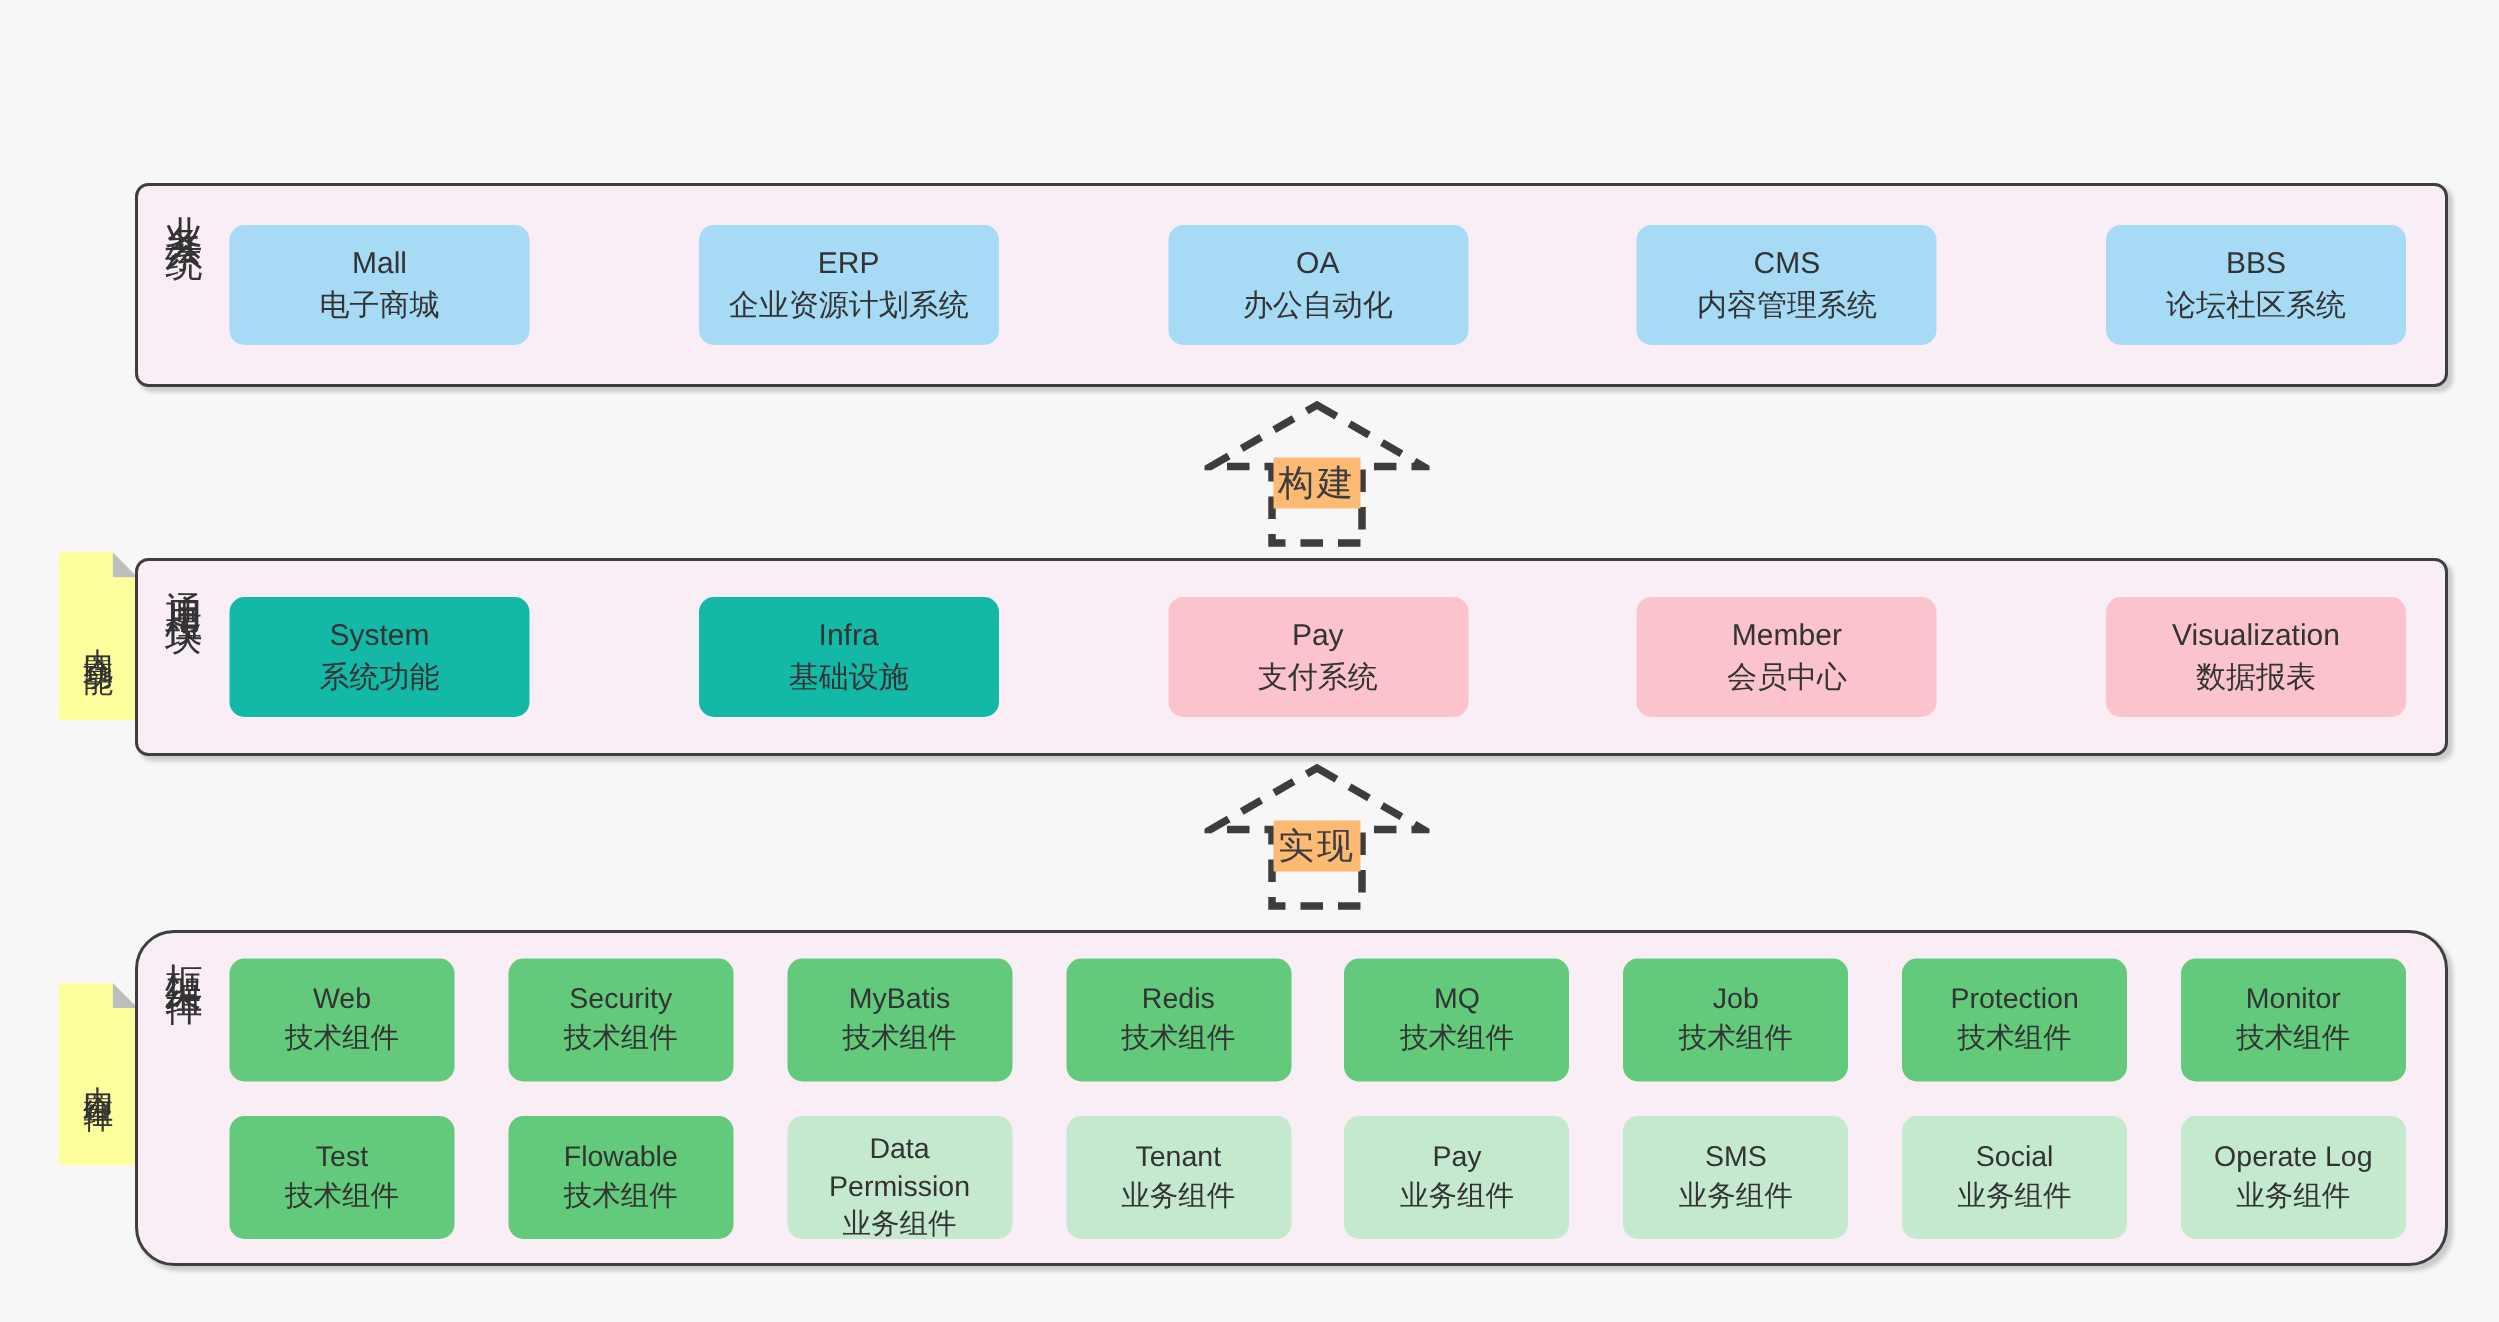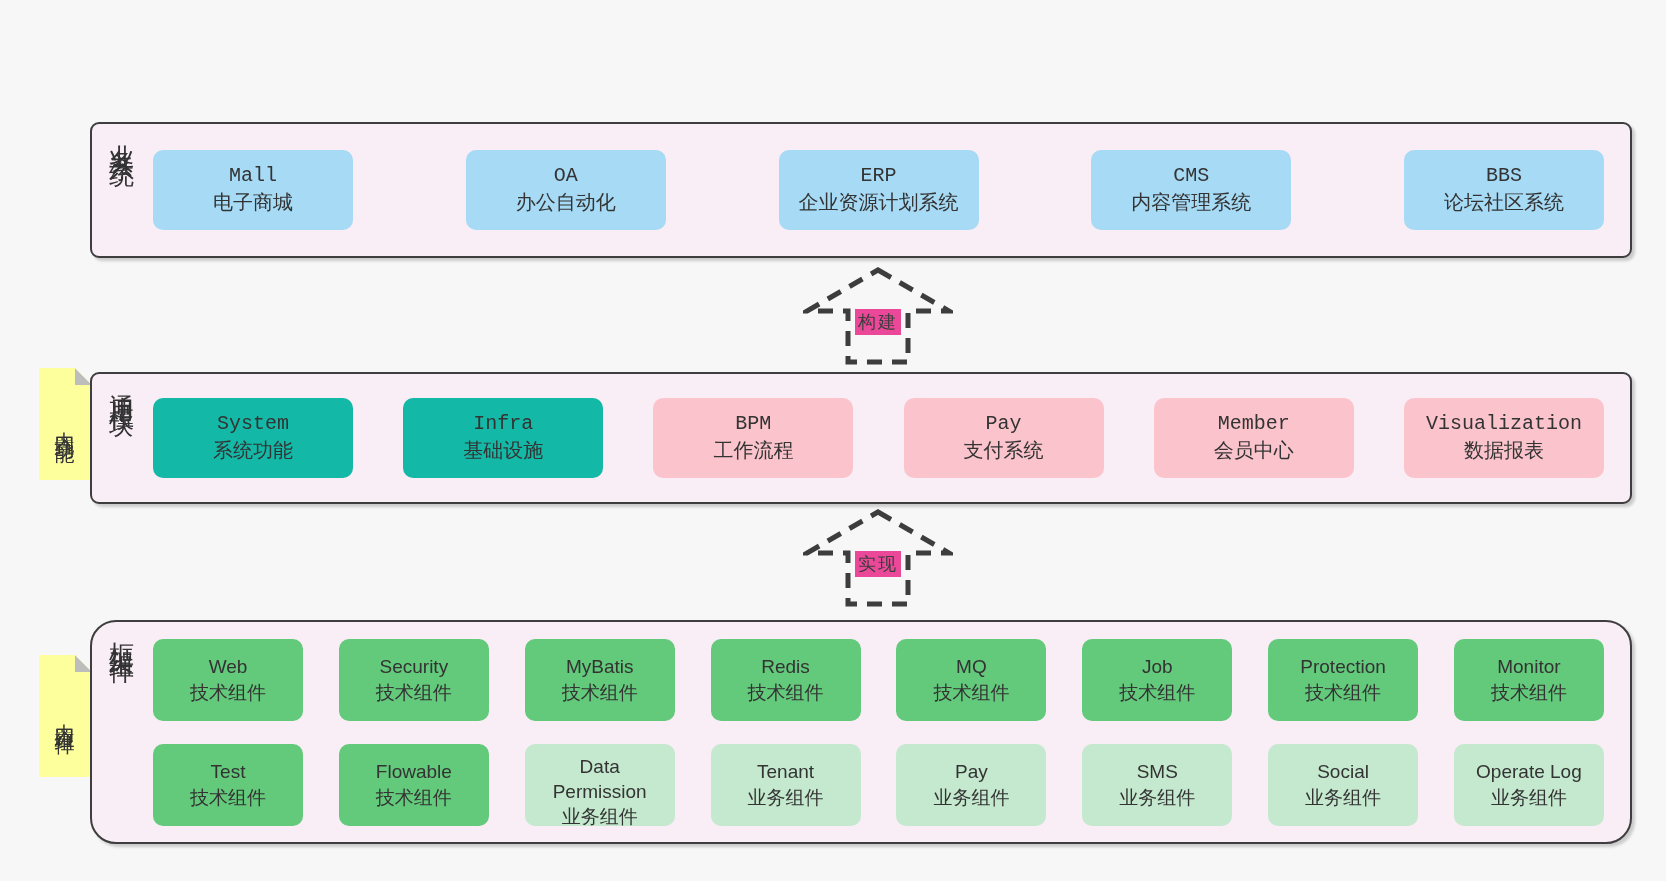--- a/index.html
+++ b/index.html
@@ -35,21 +35,21 @@
     position:absolute;left:61px;right:26px;top:0;bottom:0;
     display:flex;flex-direction:column;justify-content:center;gap:23px;
   }
   .rows8 .row{display:flex;justify-content:space-between;}
 
   .box{
     box-sizing:border-box;
     display:flex;flex-direction:column;align-items:center;justify-content:center;
     text-align:center;border-radius:10px;line-height:1.42;color:#333;
   }
-  .boxes6 .box{width:200px;height:80px;font-size:20px;font-family:Liberation Mono, monospace;}
+  .boxes6 .box{width:200px;height:80px;font-size:20px;}
   .rows8 .box{width:150px;height:82px;font-size:19px;line-height:1.32;}
   .box.wrap .en{max-width:106px;margin-top:14px;}
 
   .blue{background:#a6daf5;}
   .red{background:#14b8a6;}
   .pink{background:#fbc4cc;}
   .green{background:#63c97b;}
   .lightgreen{background:#c4e9ce;}
 
   
@@ -67,21 +67,21 @@
   .sticky .stext{
     writing-mode:vertical-rl;text-orientation:upright;
     font-size:20px;letter-spacing:4px;color:#333;white-space:nowrap;
   }
 
   
   .arrow{position:absolute;width:150px;height:100px;z-index:3;}
   .arrow svg{display:block;width:150px;height:100px;}
   .arrow-label{
     position:absolute;left:50%;top:56px;transform:translate(-50%,-50%);
-    background:#ec4899;padding:1px 3px;font-size:18px;letter-spacing:2px;
+    background:#fdba74;padding:1px 3px;font-size:24px;letter-spacing:2px;
     color:#3d3d3d;white-space:nowrap;
   }
 </style>
 </head>
 <body>
 
 <div class="canvas">
 
   <div class="sticky" style="top:368px;height:112px;">
     <div class="fold"></div>
@@ -93,26 +93,26 @@
   </div>
 
   <section class="layer" style="top:122px;height:136px;">
     <div class="layer-label">业务系统</div>
     <div class="boxes6">
       <div class="box blue">
         <div class="en">Mall</div>
         <div class="zh">电子商城</div>
       </div>
       <div class="box blue">
+        <div class="en">ERP</div>
+        <div class="zh">企业资源计划系统</div>
+      </div>
+      <div class="box blue">
         <div class="en">OA</div>
         <div class="zh">办公自动化</div>
-      </div>
-      <div class="box blue">
-        <div class="en">ERP</div>
-        <div class="zh">企业资源计划系统</div>
       </div>
       <div class="box blue">
         <div class="en">CMS</div>
         <div class="zh">内容管理系统</div>
       </div>
       <div class="box blue">
         <div class="en">BBS</div>
         <div class="zh">论坛社区系统</div>
       </div>
     </div>
@@ -130,24 +130,20 @@
     <div class="boxes6">
       <div class="box red">
         <div class="en">System</div>
         <div class="zh">系统功能</div>
       </div>
       <div class="box red">
         <div class="en">Infra</div>
         <div class="zh">基础设施</div>
       </div>
       <div class="box pink">
-        <div class="en">BPM</div>
-        <div class="zh">工作流程</div>
-      </div>
-      <div class="box pink">
         <div class="en">Pay</div>
         <div class="zh">支付系统</div>
       </div>
       <div class="box pink">
         <div class="en">Member</div>
         <div class="zh">会员中心</div>
       </div>
       <div class="box pink">
         <div class="en">Visualization</div>
         <div class="zh">数据报表</div>

